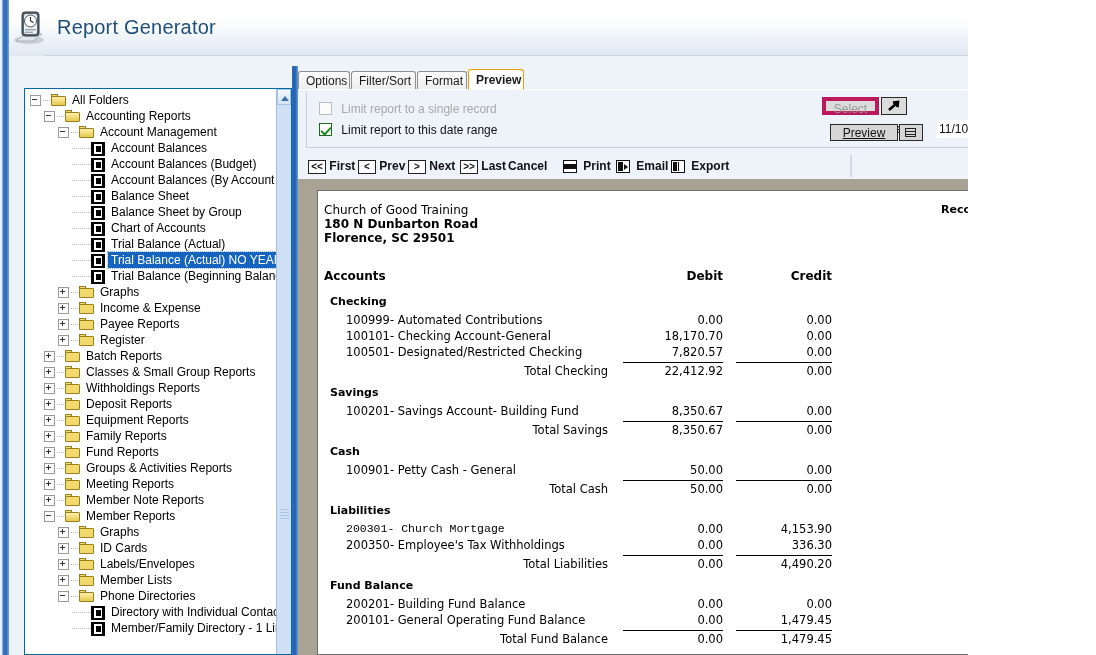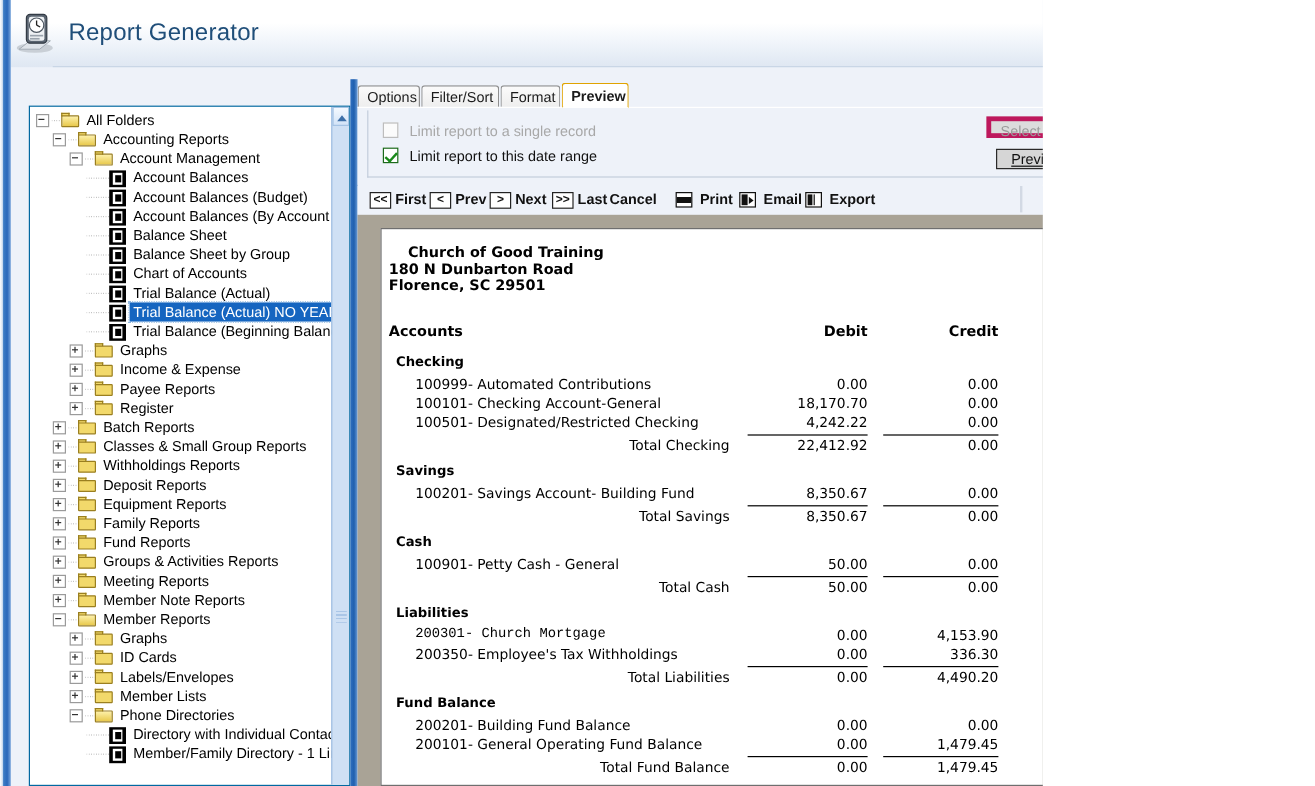--- a/index.html
+++ b/index.html
@@ -3,21 +3,21 @@
 <meta charset="utf-8">
 <style>
   html,body{margin:0;padding:0;}
   body{
     width:1096px;height:655px;overflow:hidden;
     background:#ffffff;
     font-family:"Liberation Sans", sans-serif;
     font-size:12px;
     -webkit-font-smoothing:none;
   }
-  #app{position:relative;width:869px;height:655px;overflow:hidden;background:#eef2f9;}
+  #app{position:relative;width:968px;height:655px;overflow:hidden;background:#eef2f9;}
   .win-left-border2{position:absolute;left:0;top:0;width:9px;height:655px;
     background:linear-gradient(to right,#fdfdfd,#d4e2f2 2px,#3c7cc4 3px,#2a68ba 6px,#78a4da 9px);}
   .titlebar{position:absolute;left:9px;top:0;width:1087px;height:56px;
     background:linear-gradient(to bottom,#ffffff 0%,#ffffff 34%,#f2f6fb 60%,#e2eaf4 92%,#dfe7f2 100%);}
   .title-text{position:absolute;left:57px;top:16px;font-size:20px;color:#1f4e79;
     font-family:"Liberation Sans", sans-serif;letter-spacing:0.2px;}
   .title-underline{position:absolute;left:44px;top:55px;width:1052px;height:1px;background:#c9d6e6;}
 
   .app-icon{position:absolute;left:12px;top:8px;width:38px;height:38px;}
 
@@ -126,21 +126,21 @@
   .ic-export:after{content:"";position:absolute;left:1px;top:1px;width:4px;height:9px;background:#111;}
   .ic-export:before{content:"";position:absolute;left:6px;top:1px;width:1px;height:9px;background:#111;}
 
   
   .report-bg{position:absolute;left:298px;top:179px;width:798px;height:476px;background:#a9a396;}
   .report-page{position:absolute;left:317px;top:190px;width:773px;height:465px;background:#ffffff;
     border:1px solid #6f6f6f;box-sizing:border-box;overflow:hidden;}
   .rep{position:absolute;left:0;top:0;width:773px;height:465px;
     font-family:"DejaVu Sans", sans-serif;color:#000;}
 
-  .rep-name{position:absolute;left:6px;top:12px;font-size:12px;font-weight:bold;margin-left:16px;}
+  .rep-name{position:absolute;left:6px;top:12px;font-size:12px;font-weight:normal;}
   .rep-addr1{position:absolute;left:6px;top:26px;font-size:12px;font-weight:bold;}
   .rep-addr2{position:absolute;left:6px;top:40px;font-size:12px;font-weight:bold;}
   .rep-asof{position:absolute;right:8px;top:12px;font-size:11px;font-weight:bold;}
 
   .rep-hdr-acct{position:absolute;left:6px;top:78px;font-size:12px;font-weight:bold;}
   .rep-hdr-debit{position:absolute;left:0;top:78px;width:405px;text-align:right;font-size:12px;font-weight:bold;}
   .rep-hdr-credit{position:absolute;left:0;top:78px;width:514px;text-align:right;font-size:12px;font-weight:bold;}
 
   .sec-title{position:absolute;left:12px;font-size:11px;font-weight:bold;}
   .line-label{position:absolute;left:28px;font-size:11.5px;}
@@ -301,21 +301,21 @@
       <div class="rep-hdr-credit">Credit</div>
       <div id="rep-body">
           <div class="sec-title" style="top: 104px;">Checking</div>
           <div class="line-label" style="top: 122px;">100999- Automated Contributions</div>
           <div class="col-debit" style="top: 122px;">0.00</div>
           <div class="col-credit" style="top: 122px;">0.00</div>
           <div class="line-label" style="top: 138px;">100101- Checking Account-General</div>
           <div class="col-debit" style="top: 138px;">18,170.70</div>
           <div class="col-credit" style="top: 138px;">0.00</div>
           <div class="line-label" style="top: 154px;">100501- Designated/Restricted Checking</div>
-          <div class="col-debit" style="top: 154px;">4,242.22</div>
+          <div class="col-debit" style="top: 154px;">7,820.57</div>
           <div class="col-credit" style="top: 154px;">0.00</div>
           <div class="rule-debit" style="top: 171px;"></div>
           <div class="rule-credit" style="top: 171px;"></div>
           <div class="line-total-label" style="top: 173px;">Total Checking</div>
           <div class="col-debit" style="top: 173px;">22,412.92</div>
           <div class="col-credit" style="top: 173px;">0.00</div>
           <div class="sec-title" style="top: 195px;">Savings</div>
           <div class="line-label" style="top: 213px;">100201- Savings Account- Building Fund</div>
           <div class="col-debit" style="top: 213px;">8,350.67</div>
           <div class="col-credit" style="top: 213px;">0.00</div>

